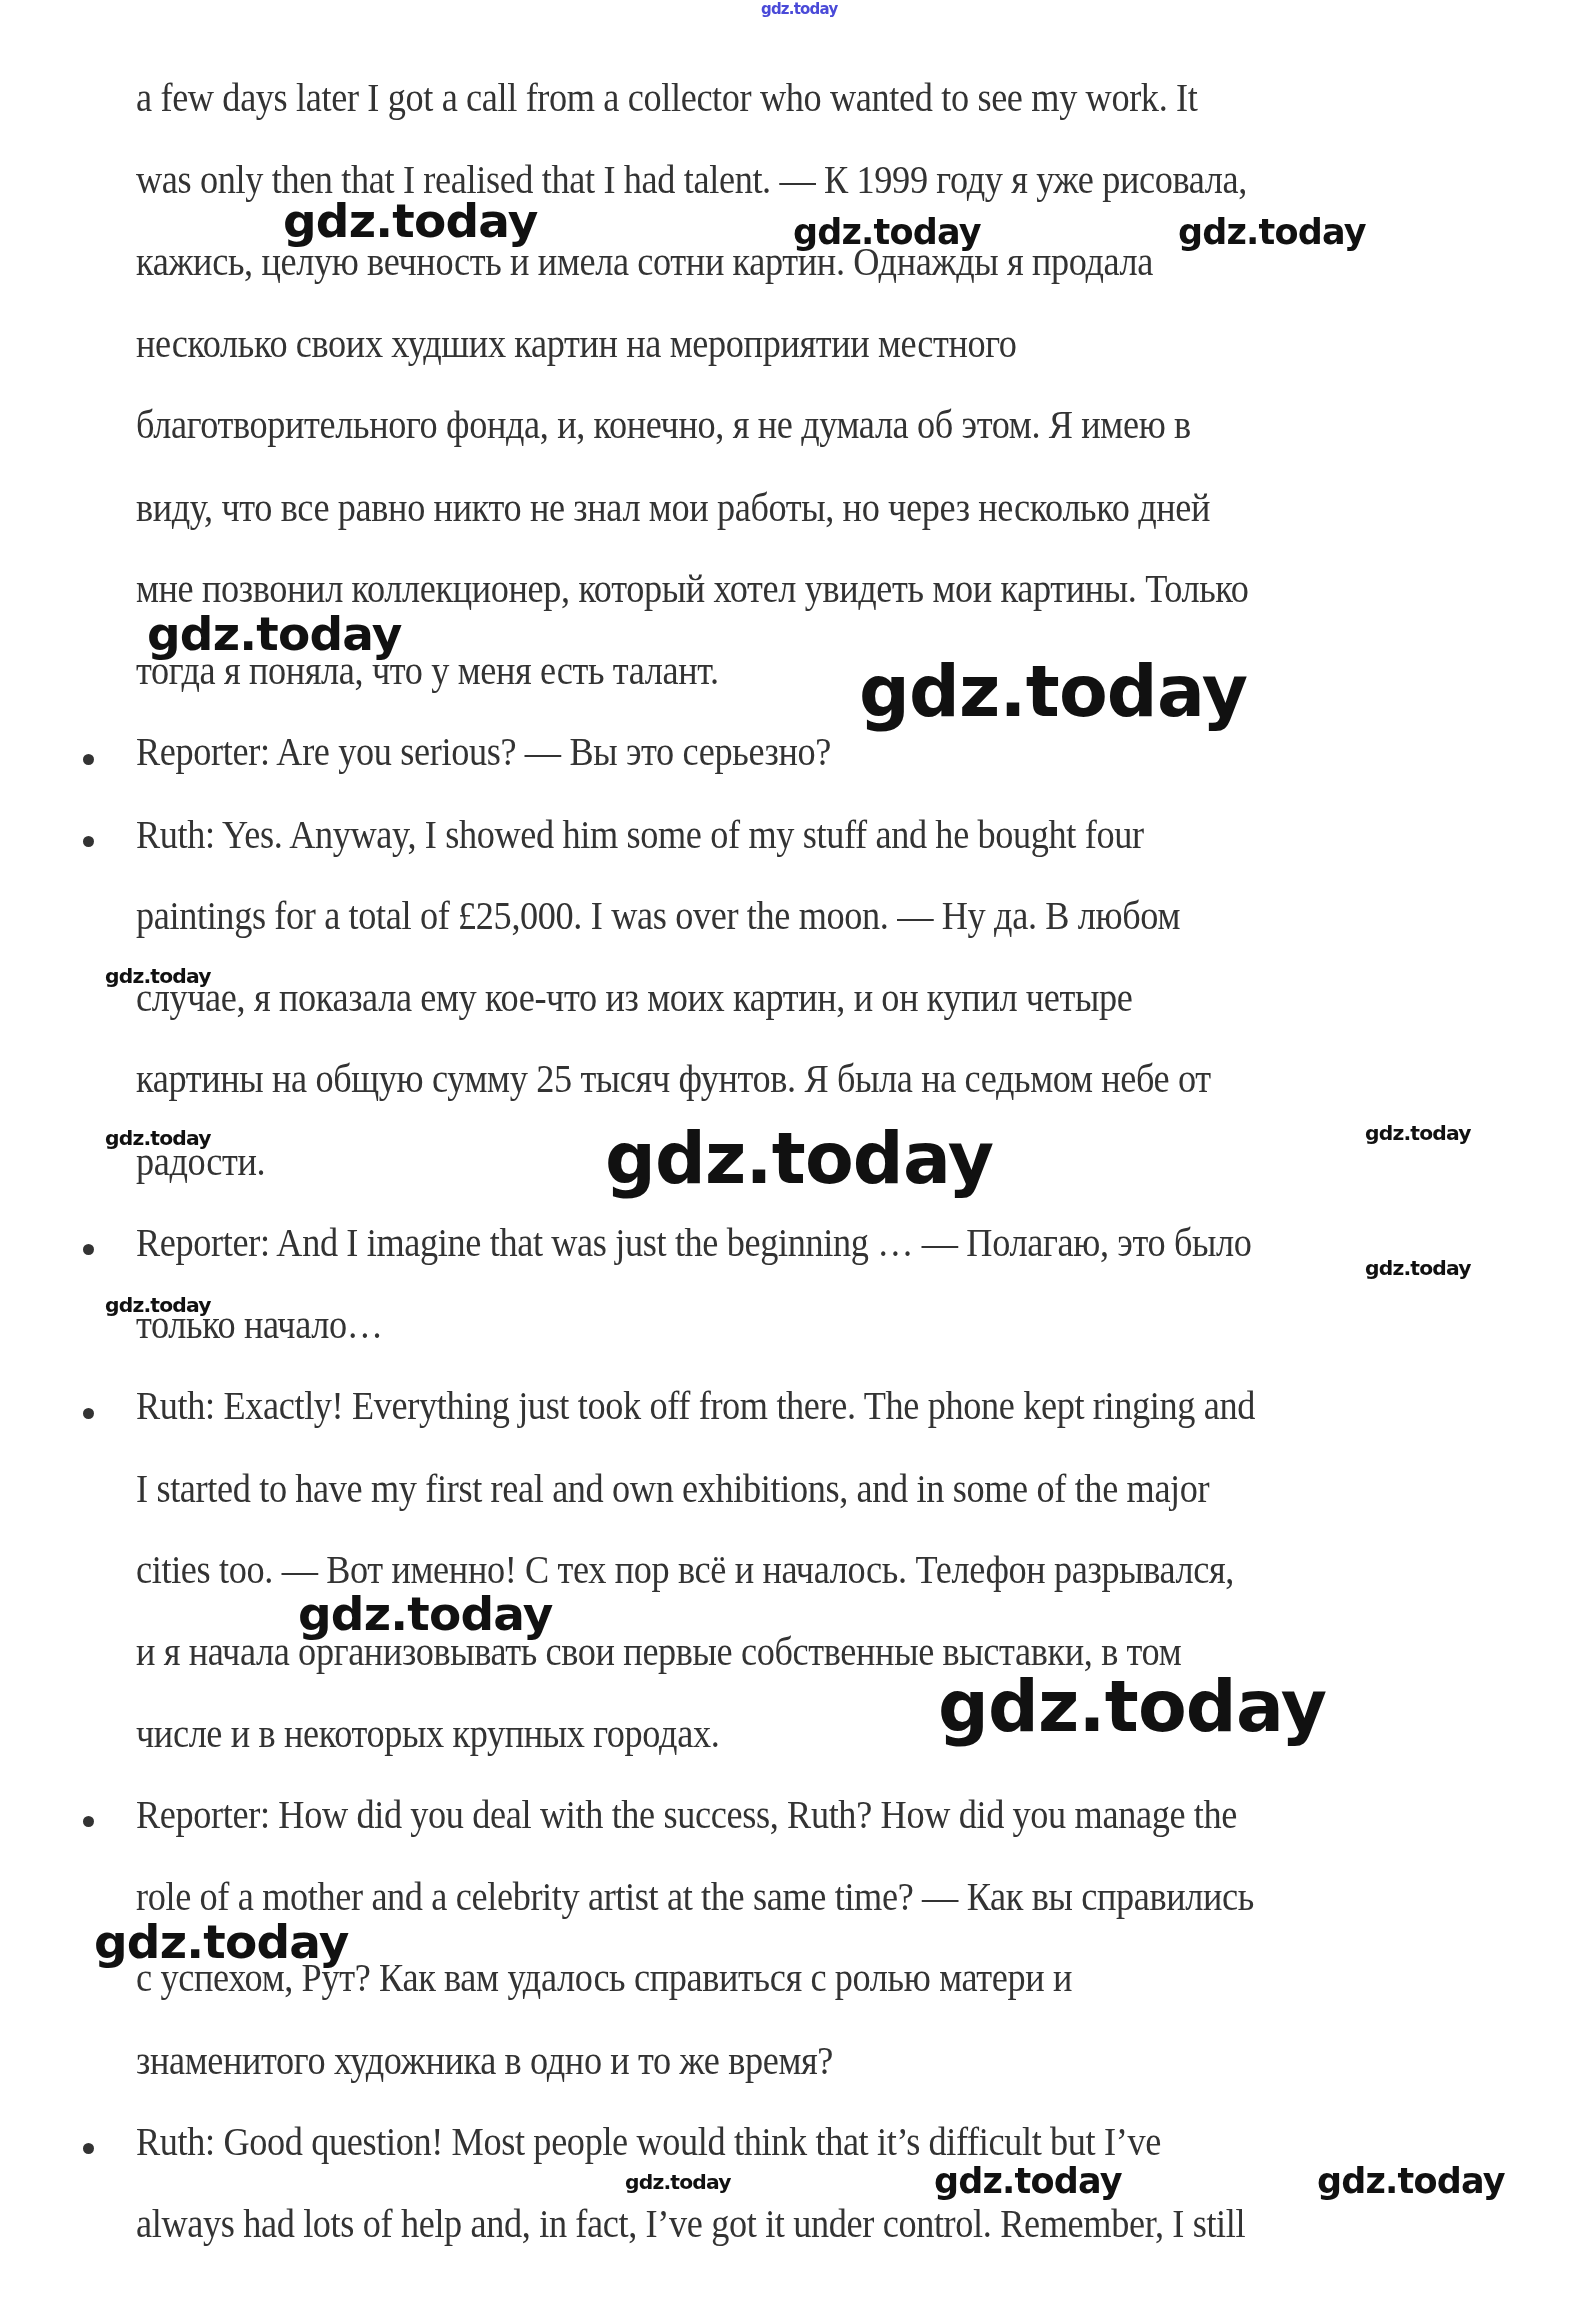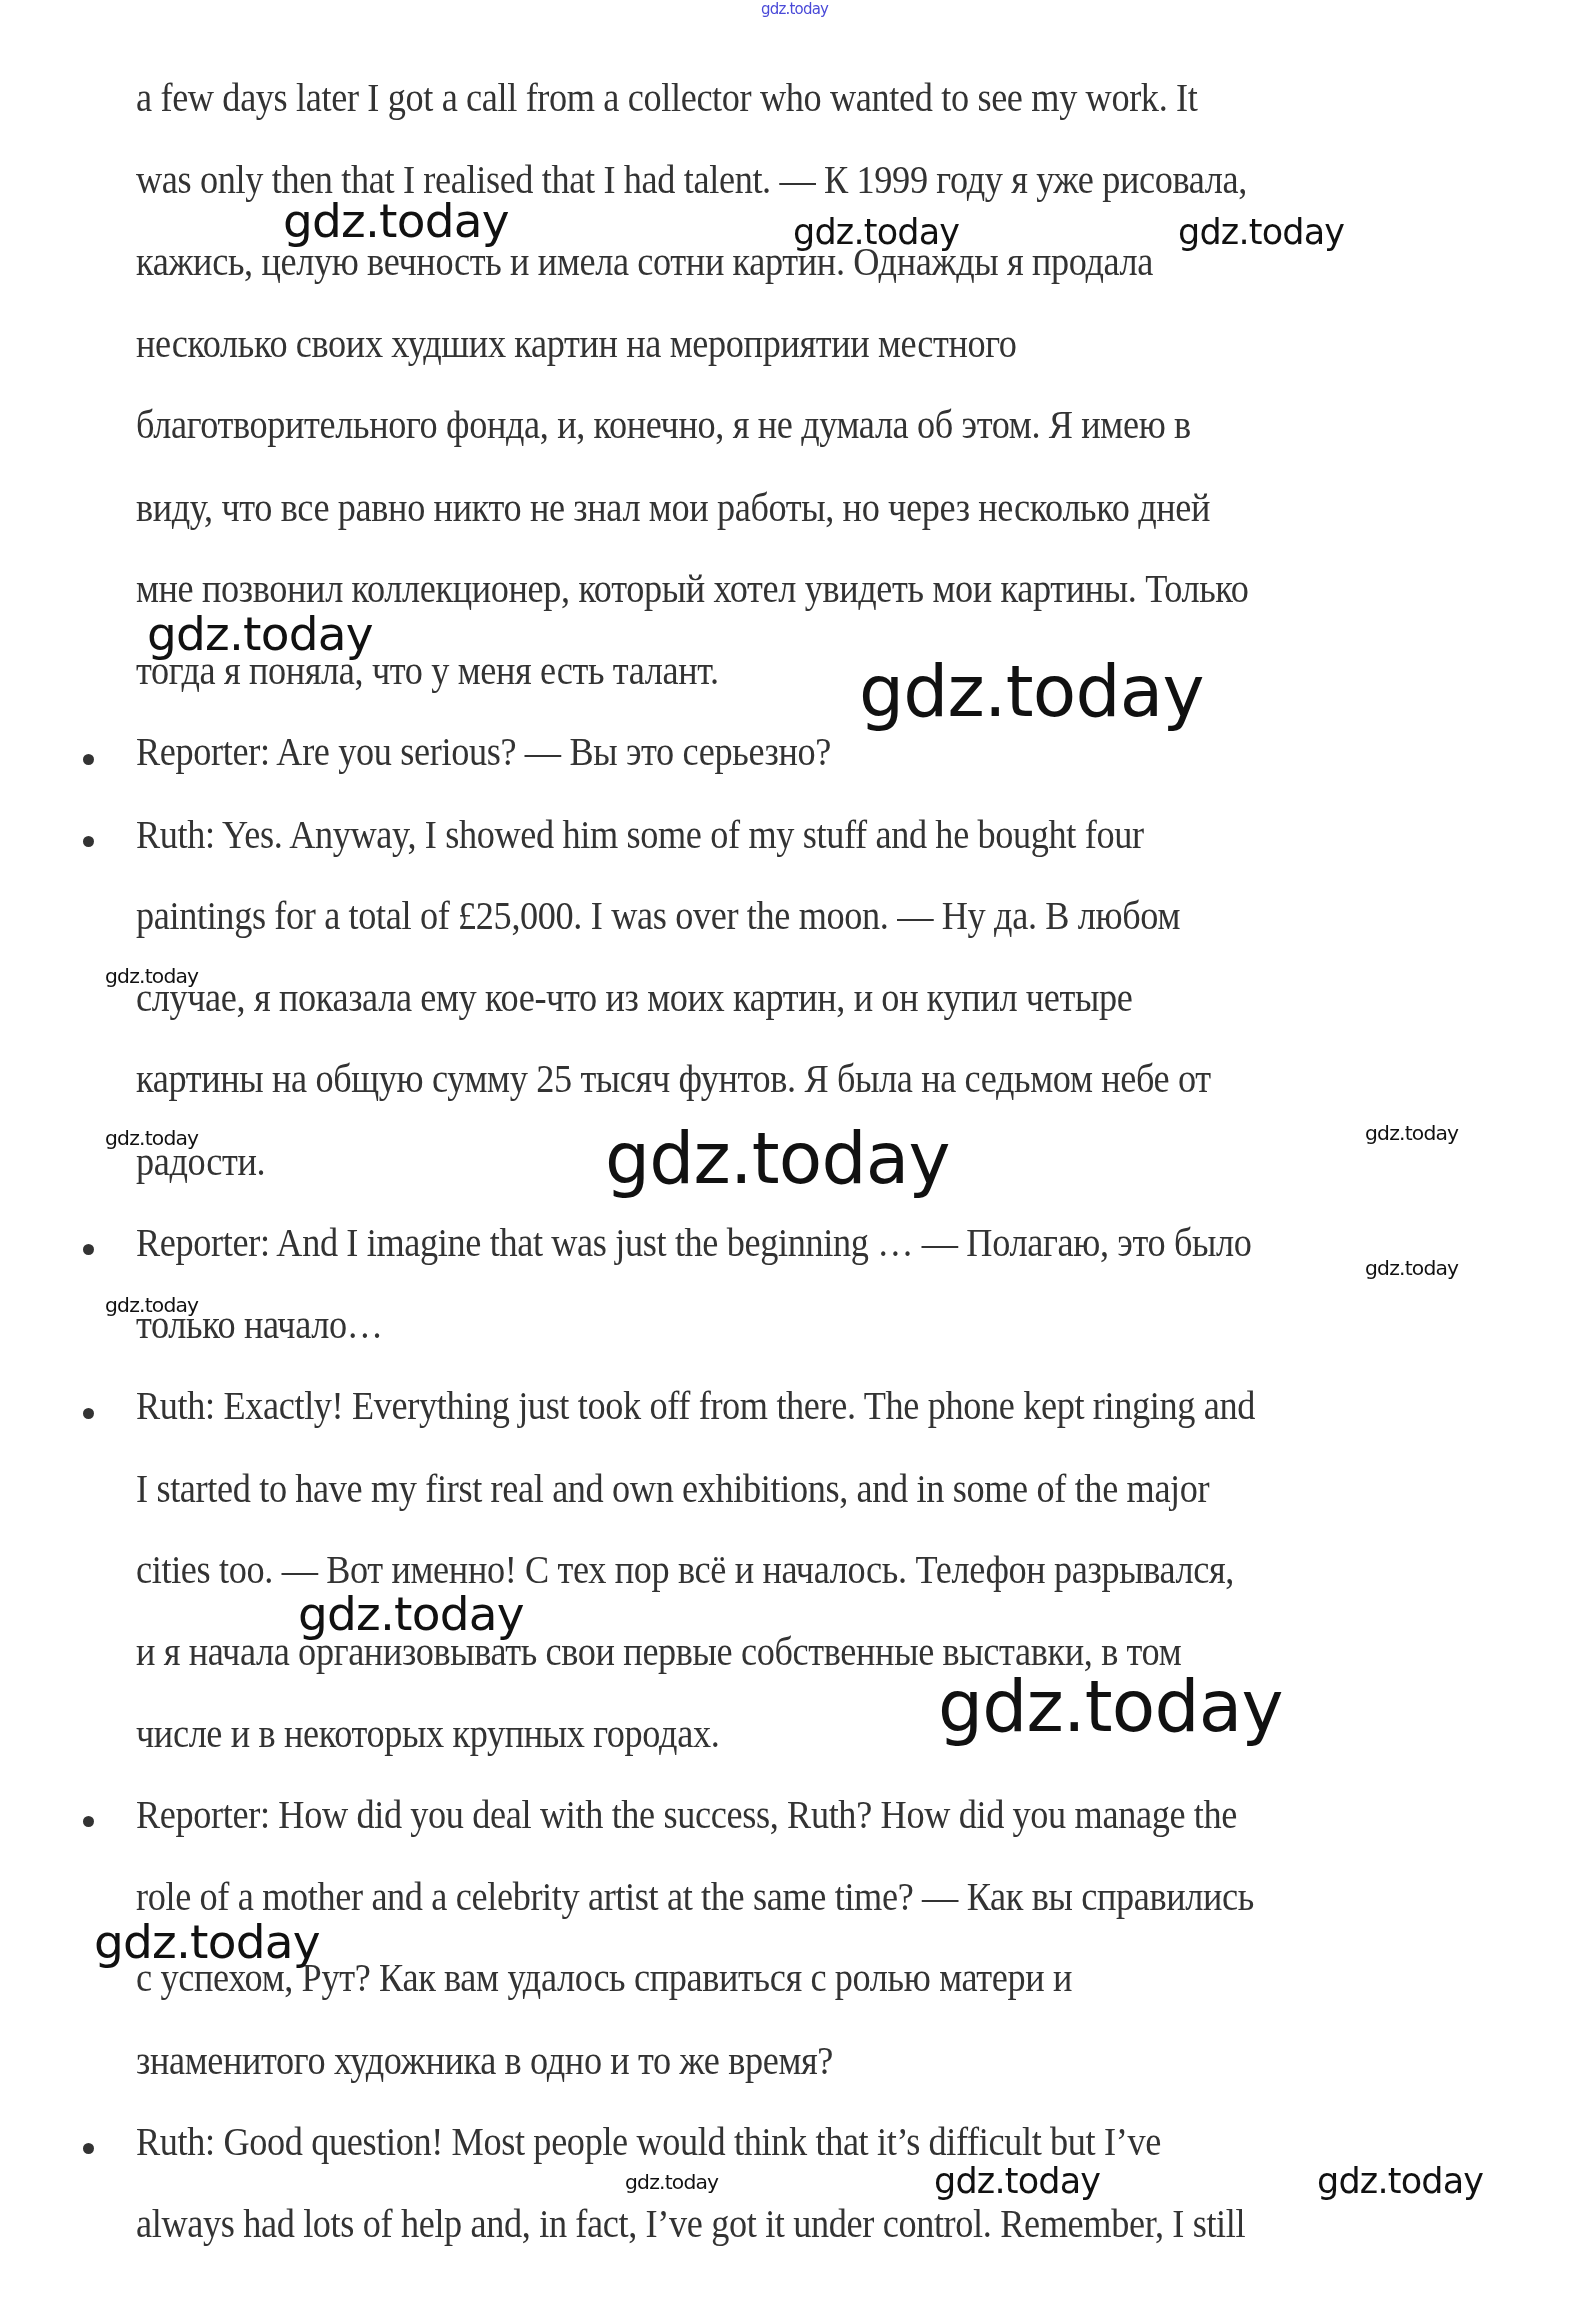--- a/index.html
+++ b/index.html
@@ -14,21 +14,21 @@
   }
   .bullet {
     position: absolute; left: 83px;
     width: 11.3px; height: 11.3px; border-radius: 50%;
     background: #333333;
   }
   .wm {
     position: absolute;
     font-family: "DejaVu Sans", "Liberation Sans", sans-serif;
     color: #111111; white-space: nowrap; line-height: 1;
-    letter-spacing: -0.8px; font-weight: 400;
+    letter-spacing: -0.8px; font-weight: 700;
   }
   .wm.top { color: #4a4ad8; }
 </style>
 </head>
 <body>
 
 <div class="page">
 
   <div class="line" style="top: 75px; transform: scaleX(0.93);">a few days later I got a call from a collector who wanted to see my work. It</div>
   <div class="line" style="top: 157px; transform: scaleX(0.93);">was only then that I realised that I had talent. — К 1999 году я уже рисовала,</div>

